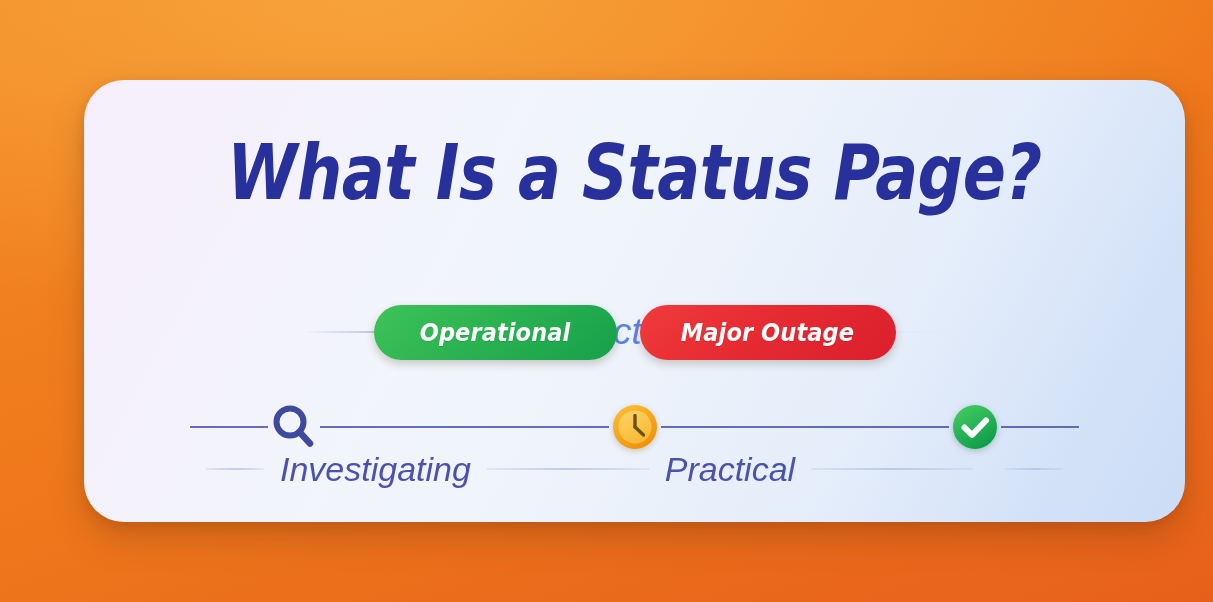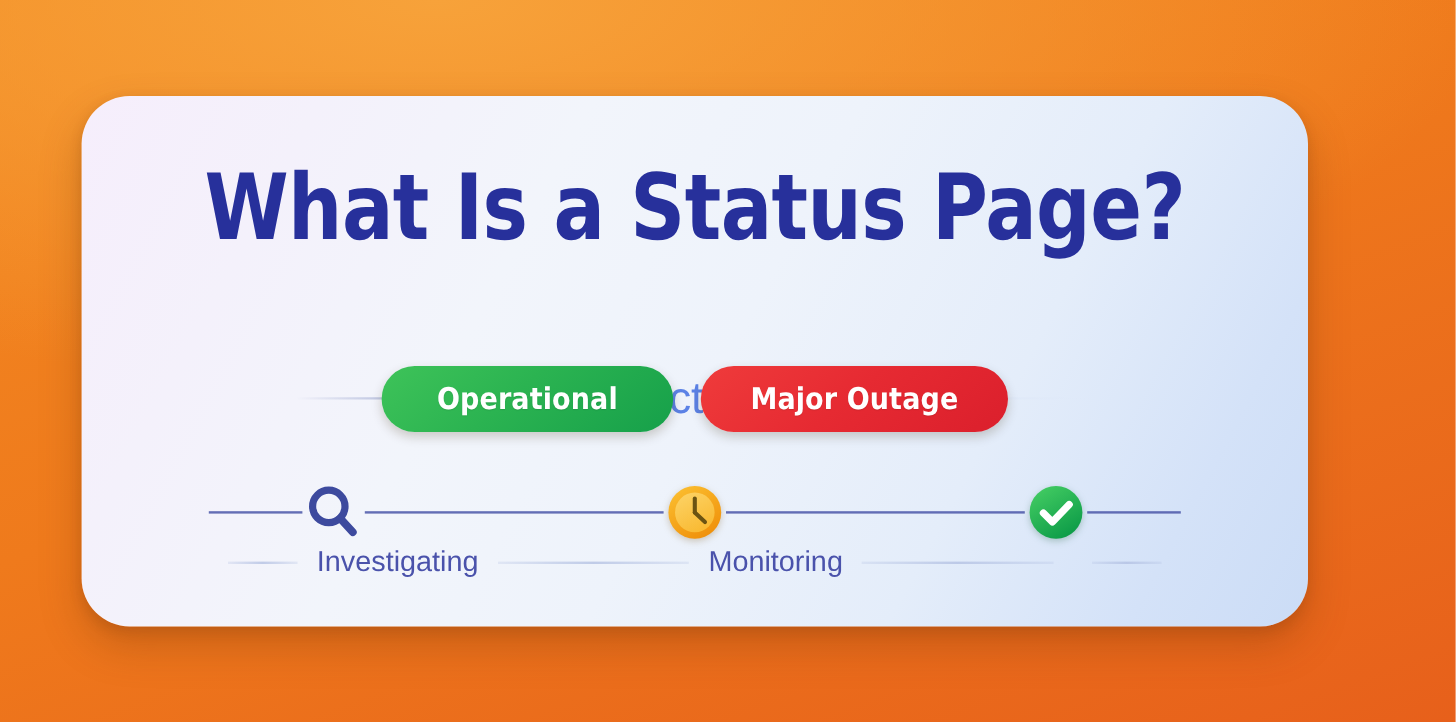--- a/index.html
+++ b/index.html
@@ -13,38 +13,39 @@
     font-family: "Liberation Sans", sans-serif;
     background:
       radial-gradient(ellipse 120% 90% at 30% 0%, #f7a23a 0%, rgba(247,162,58,0) 60%),
       linear-gradient(160deg, #f38a22 0%, #ef7a1c 45%, #e7601b 100%);
     position: relative;
   }
 
   
   .card {
     position: absolute;
-    left: 68px;
+    left: 84px;
     top: 80px;
-    width: 1022px;
+    width: 1101px;
     height: 442px;
     border-radius: 40px;
     background:
       linear-gradient(118deg,
         #f6eefc 0%,
         #f4f1fb 16%,
         #f2f5fb 34%,
         #eef3fb 52%,
         #e4edfa 72%,
         #d4e2f8 88%,
         #cbdcf6 100%);
     box-shadow:
       0 16px 34px rgba(120, 55, 10, 0.30),
       0 4px 10px rgba(120, 55, 10, 0.18);
     overflow: hidden;
+    font-style: italic;
   }
 
   
   .title {
     position: absolute;
     left: 0;
     right: 0;
     top: 55px;
     text-align: center;
     font-size: 76px;
@@ -161,21 +162,21 @@
     position: absolute;
     left: 0;
     right: 0;
     top: 62px;
     height: 34px;
     display: flex;
     align-items: center;
   }
   .tl-label {
     flex: 0 0 auto;
-    font-size: 24px;
+    font-size: 34px;
     color: #4a52ab;
     white-space: nowrap;
     font-family: "Liberation Sans", sans-serif;
   }
   .tl-lseg {
     flex: 1 1 auto;
     height: 2px;
     background: linear-gradient(to right, rgba(176,190,225,0.25) 0%, rgba(176,190,225,0.75) 50%, rgba(176,190,225,0.25) 100%);
     margin: 0 16px;
   }
@@ -247,19 +248,19 @@
         </svg>
       </div>
 
       <div class="tl-seg edge"></div>
     </div>
 
     <div class="tl-label-row">
       <div class="tl-lseg edge"></div>
       <div class="tl-label">Investigating</div>
       <div class="tl-lseg"></div>
-      <div class="tl-label">Monitoring</div>
+      <div class="tl-label">Practical</div>
       <div class="tl-lseg"></div>
       <div class="tl-lseg edge"></div>
     </div>
 
   </div>
 </div>
 
 </body></html>

